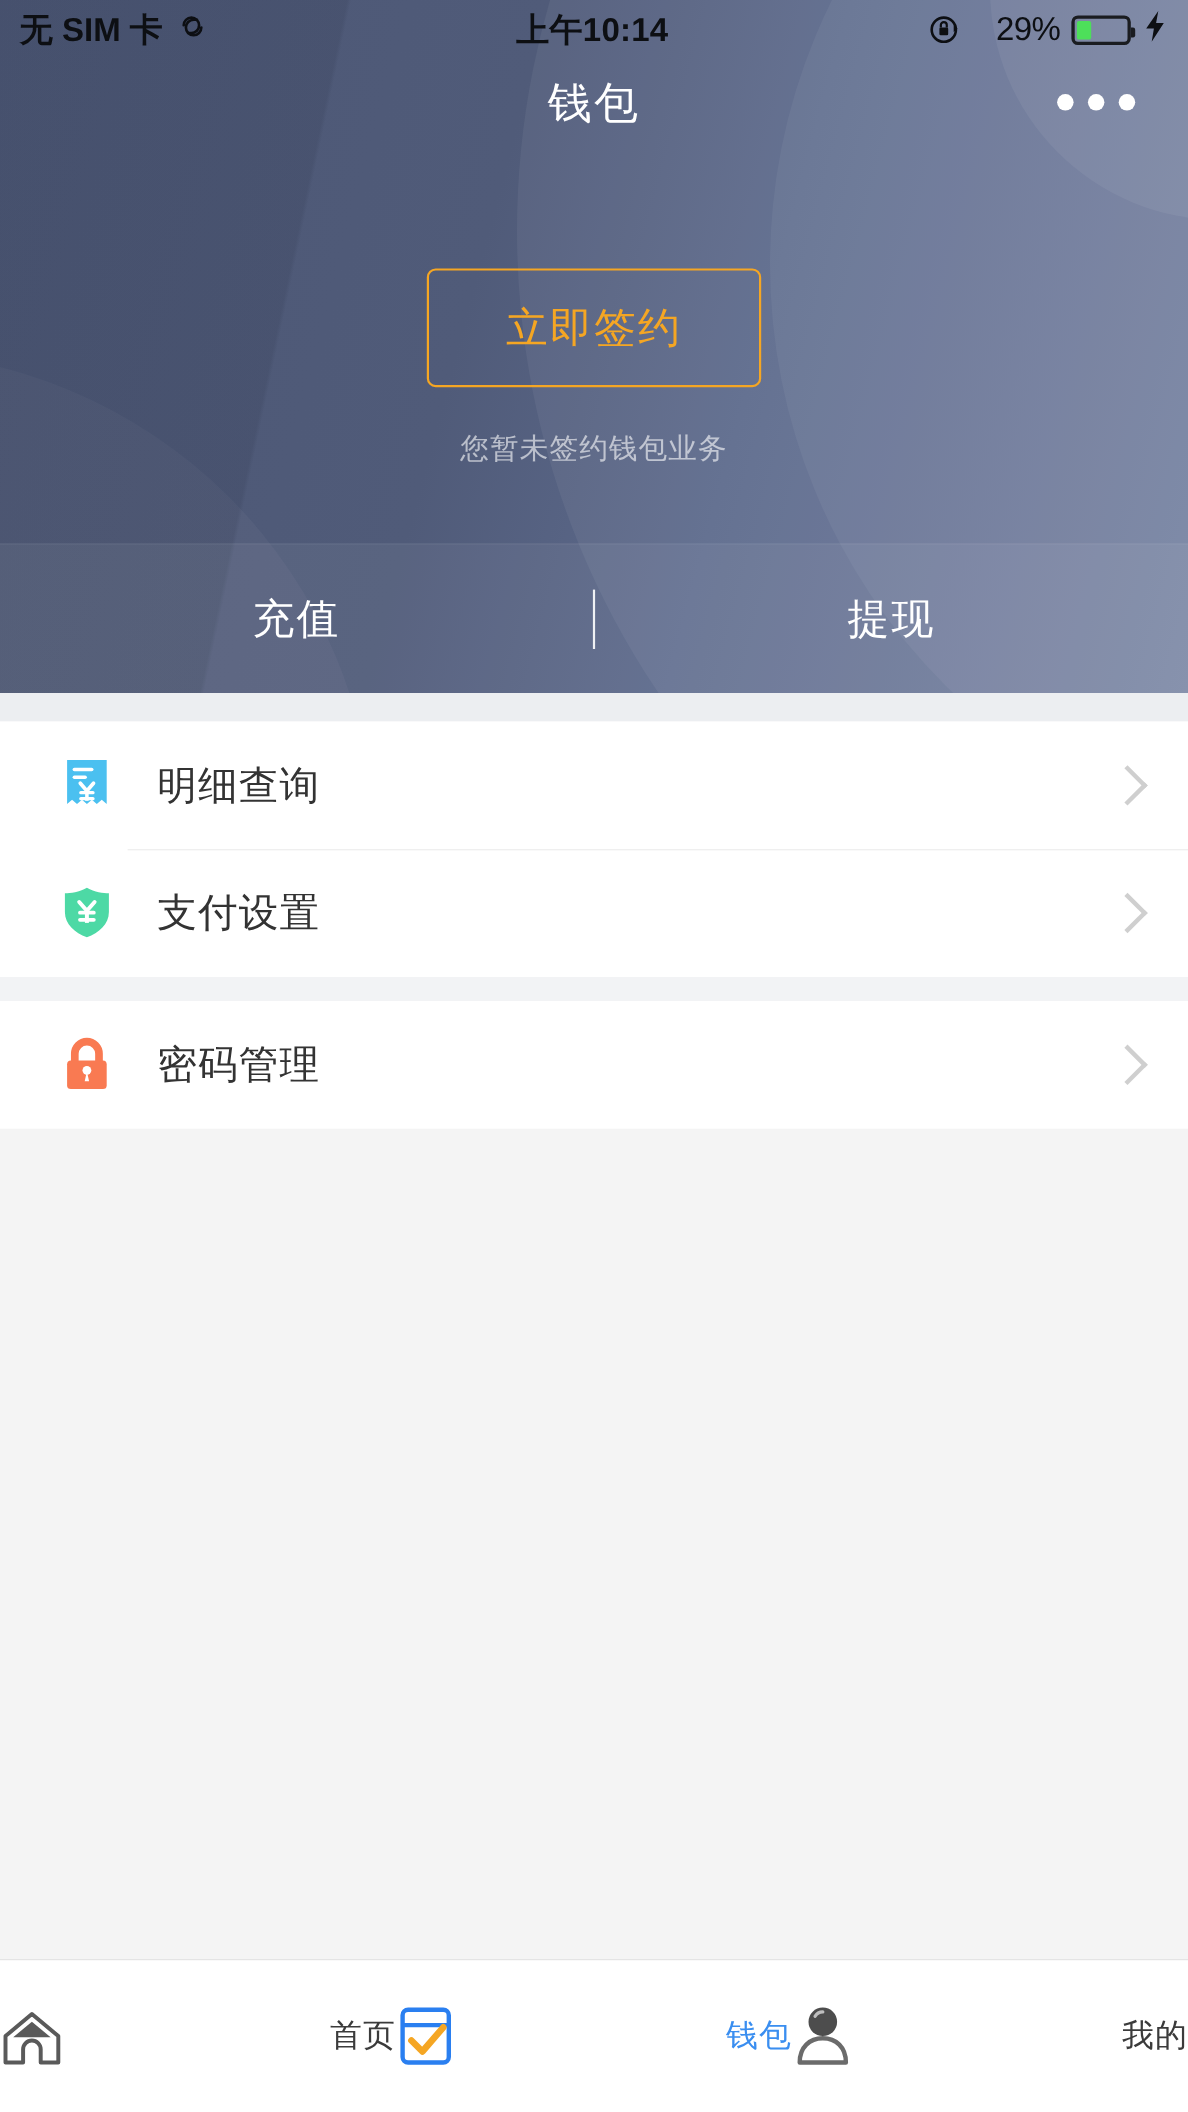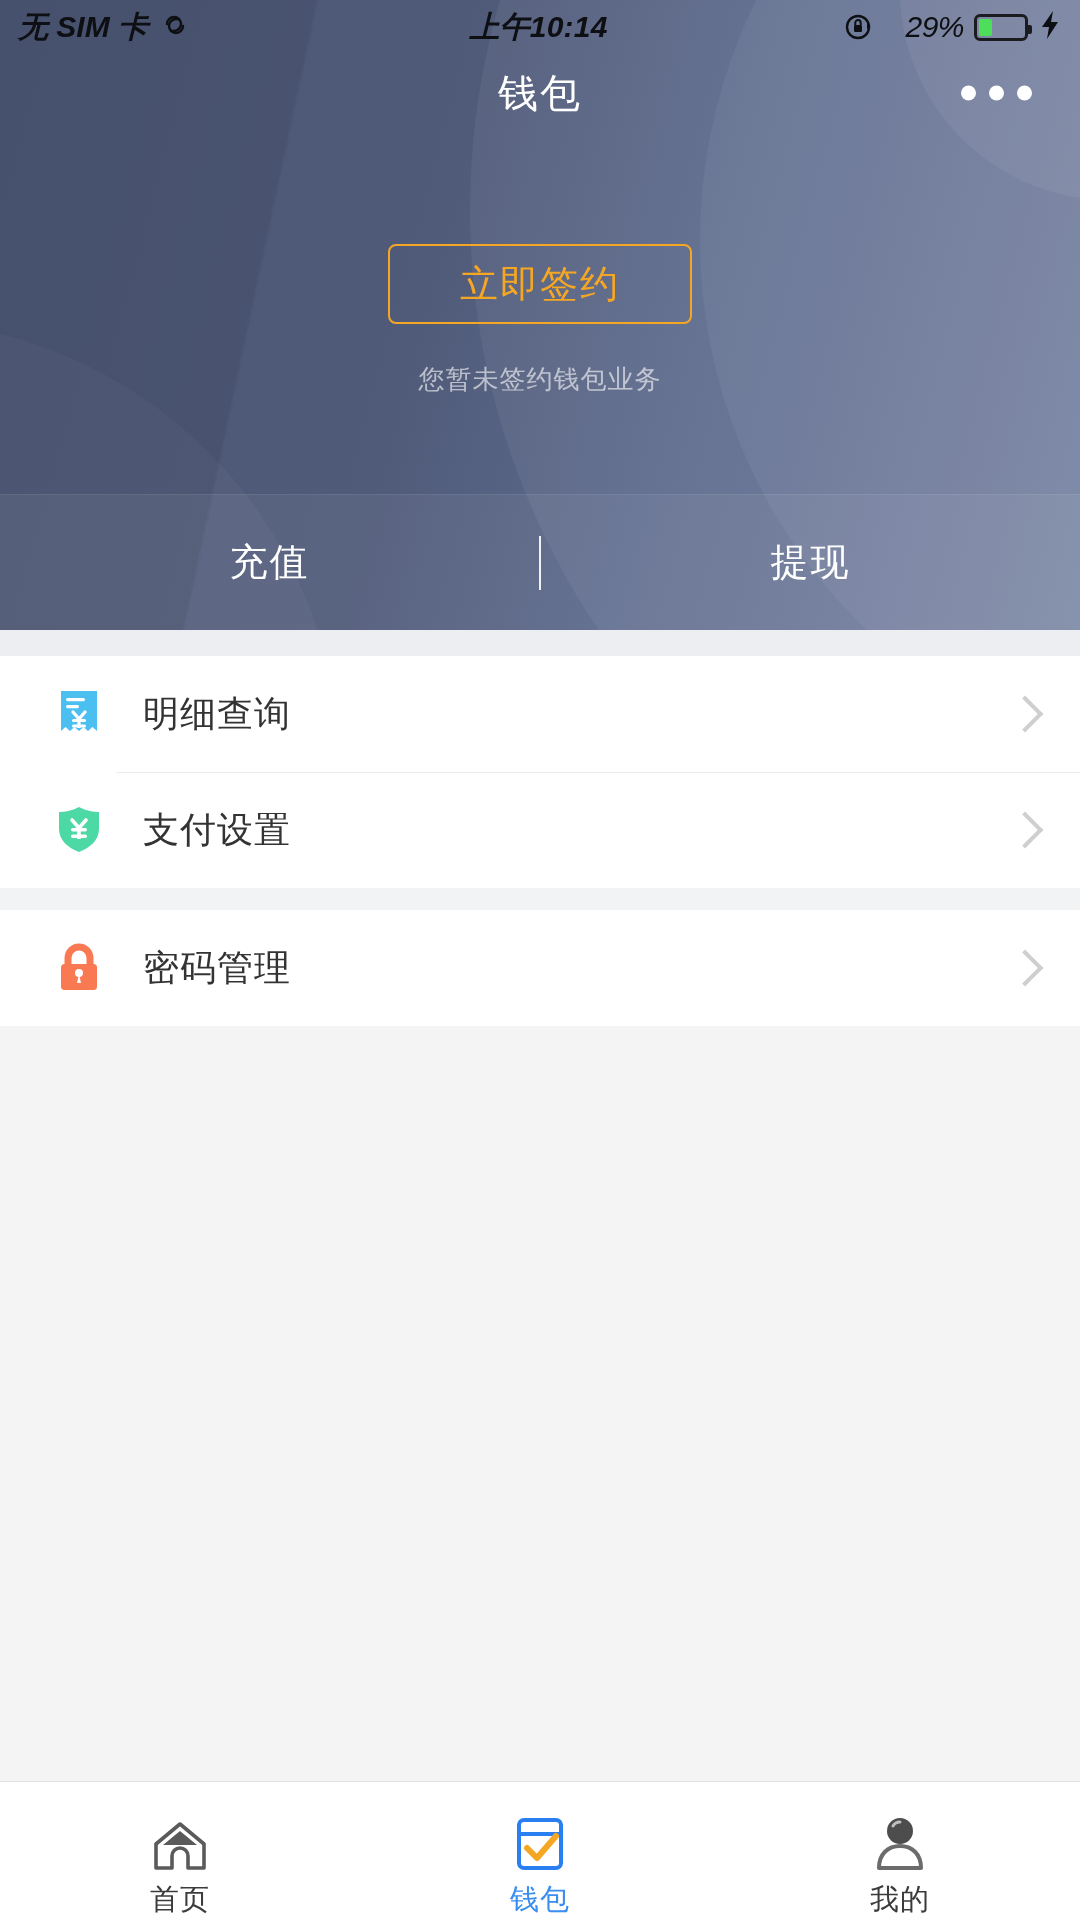--- a/index.html
+++ b/index.html
@@ -68,21 +68,20 @@
     position: relative;
     z-index: 5;
     height: 54px;
     display: flex;
     align-items: center;
     justify-content: space-between;
     padding: 0 18px;
     color: #0d0f13;
     font-size: 30px;
     font-weight: 700;
-    font-style: italic;
   }
   .sb-left { display: flex; align-items: center; gap: 12px; }
   .sb-center {
     position: absolute;
     left: 0; right: 3px;
     text-align: center;
     font-size: 30px;
     font-weight: 700;
     letter-spacing: 0.2px;
   }
@@ -149,21 +148,21 @@
   .sign-area {
     position: relative;
     z-index: 5;
     padding-top: 112px;
     display: flex;
     flex-direction: column;
     align-items: center;
   }
   .sign-btn {
     width: 304px;
-    height: 80px;
+    height: 108px;
     border: 2px solid #f5a623;
     border-radius: 8px;
     color: #f5a623;
     font-size: 38px;
     letter-spacing: 2px;
     background: transparent;
     display: flex;
     align-items: center;
     justify-content: center;
     cursor: pointer;
@@ -264,23 +263,23 @@
     width: 1080px;
     height: 138px;
     background: #ffffff;
     border-top: 1px solid #e2e2e2;
     display: flex;
     align-items: center;
   }
   .nav-item {
     flex: 1;
     display: flex;
-    flex-direction: column;
-    align-items: center;
-    justify-content: flex-end;
+    flex-direction: row;
+    align-items: center;
+    justify-content: space-between;
     gap: 8px;
     cursor: pointer;
     height: 100%;
   }
   .nav-ico {
     height: 56px;
     display: flex;
     align-items: flex-end;
     justify-content: center;
   }

